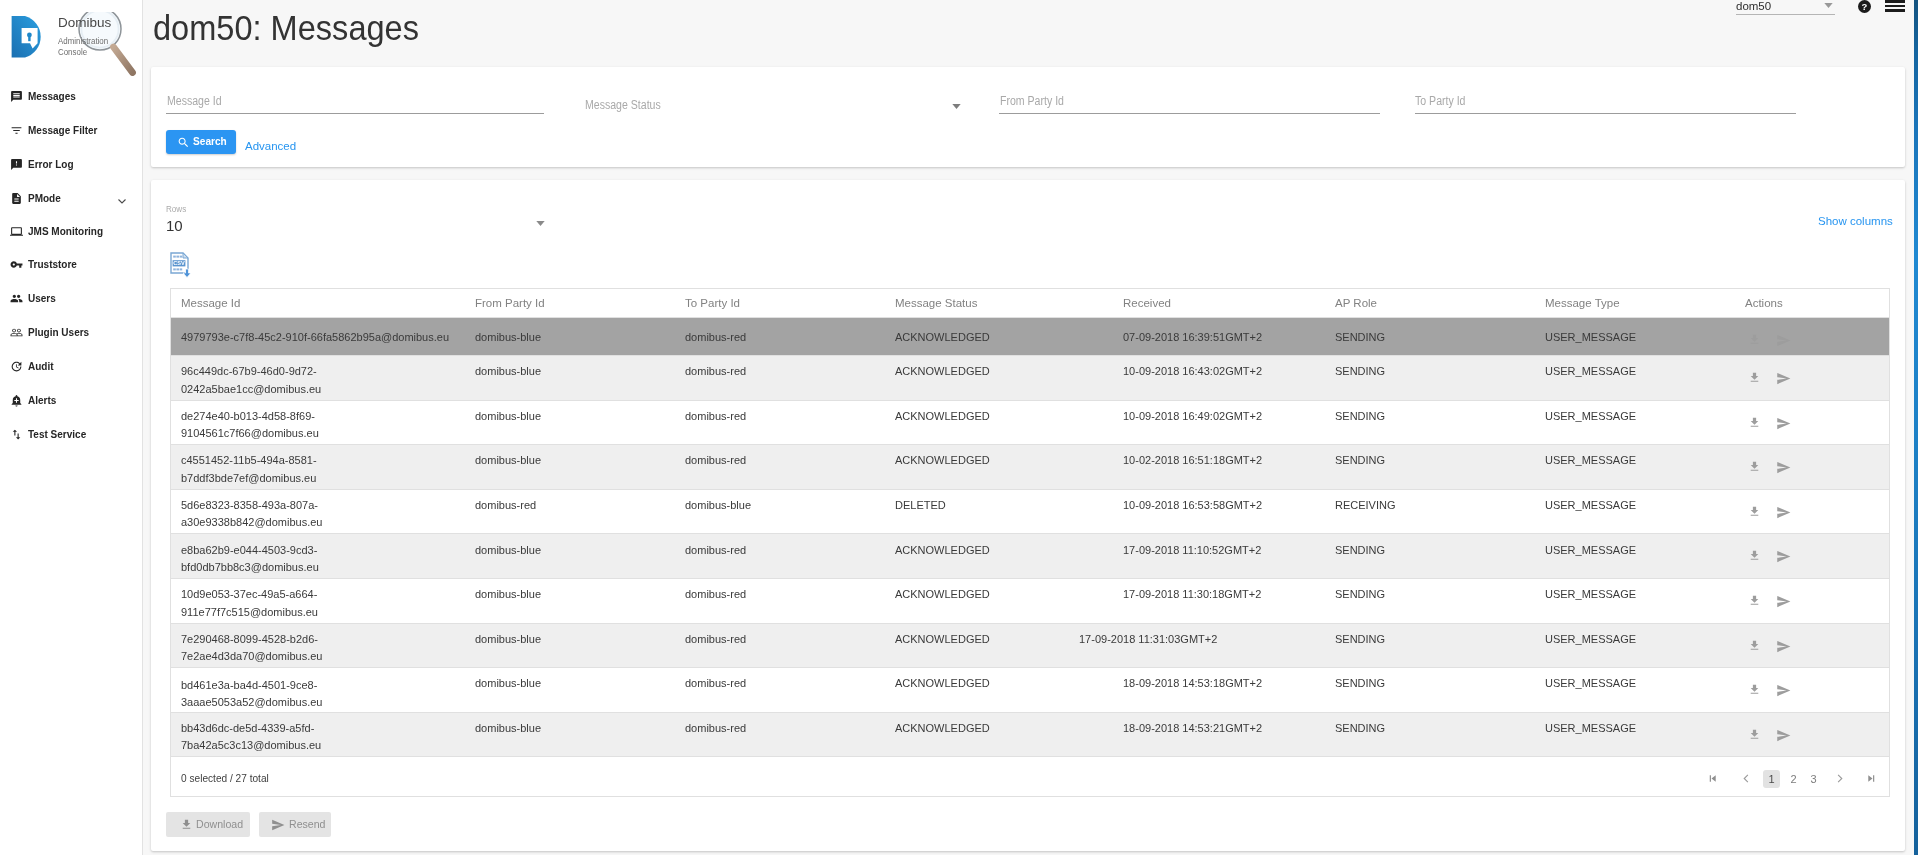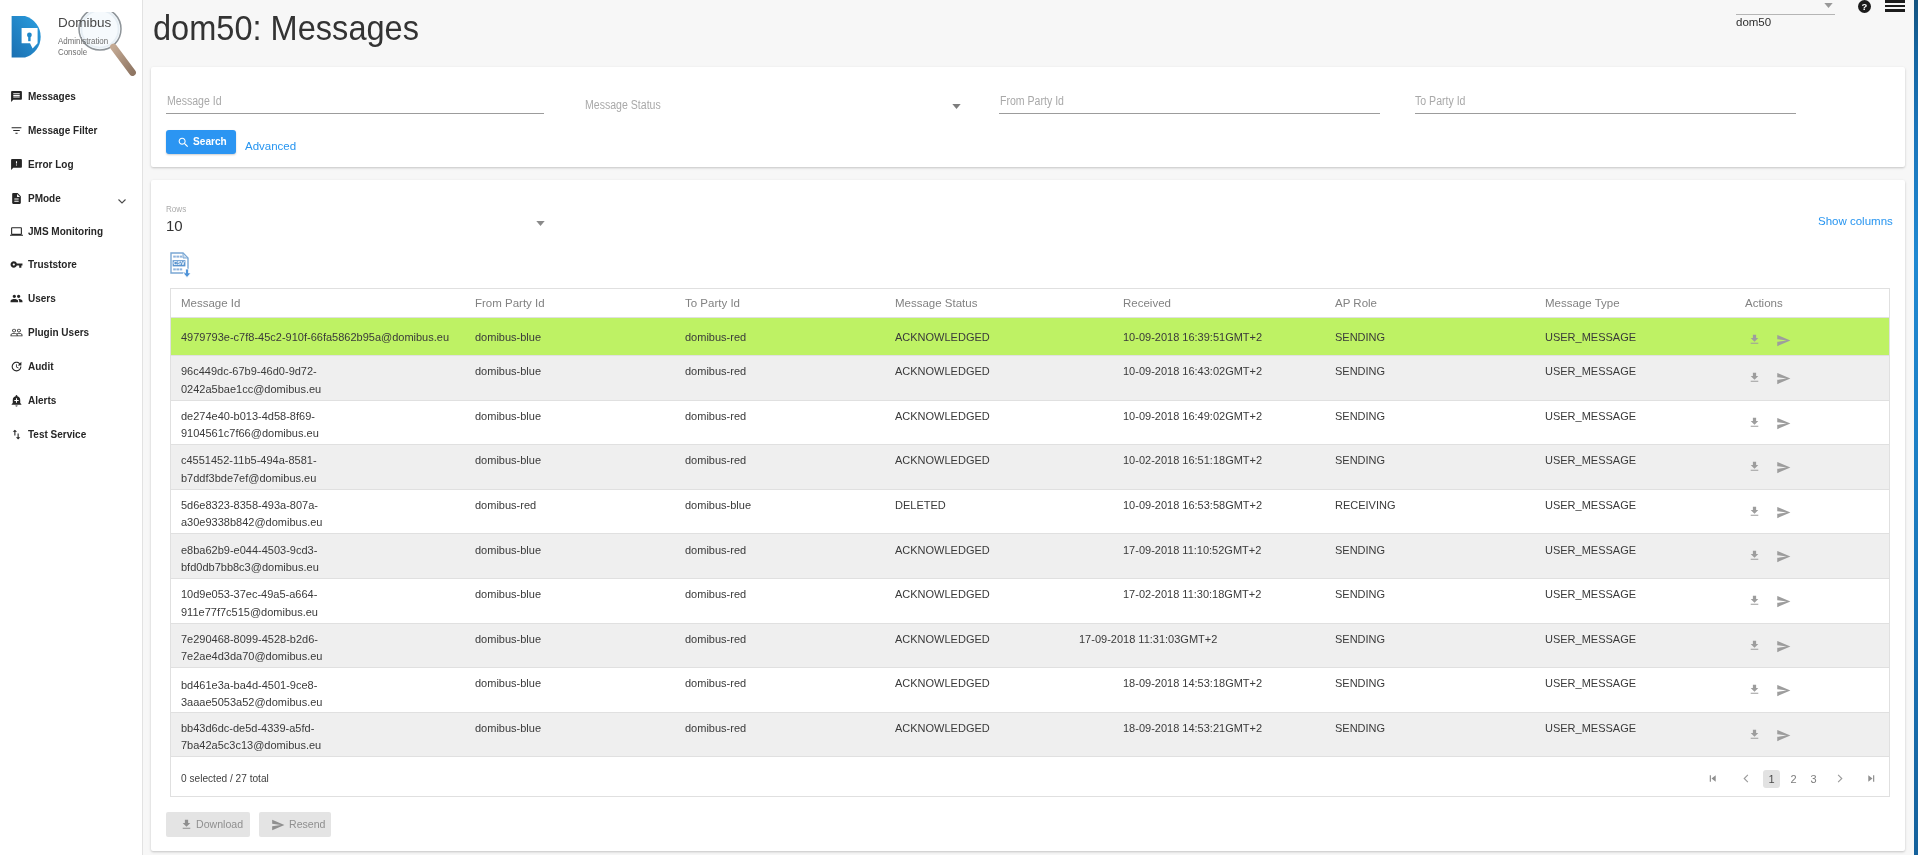--- a/index.html
+++ b/index.html
@@ -103,21 +103,21 @@
 <div class="menuitem" style="top:425px;">
     <svg width="13" height="13" viewBox="0 0 24 24" fill="#262626">
       <path d="M9 3L5 6.99h3V14h2V6.99h3L9 3zm7 14.01V10h-2v7.01h-3L15 21l4-3.99h-3z"></path>
     </svg>
     <span>Test Service</span>
   </div>
 <svg class="abs" style="left:116px;top:194.5px;" width="12" height="12" viewBox="0 0 24 24" fill="none" stroke="#4a4a4a" stroke-width="2.2">
     <path d="M5 9 L12 16 L19 9"></path>
   </svg>
 <div class="abs" style="left:153px;top:8px;font-size:35px;color:#333;transform:scaleX(.93);transform-origin:0 0;white-space:nowrap;">dom50: Messages</div>
-<div class="abs" style="left:1736px;top:0px;font-size:11.5px;color:#2e2e2e;margin-top:16px;">dom50</div>
+<div class="abs" style="left:1736px;top:0px;font-size:11.5px;color:#2e2e2e;">dom50</div>
 <div class="abs" style="left:1736px;top:14px;width:99px;height:1px;background:#b5b5b5;"></div>
 <svg class="abs" style="left:1824px;top:3px;" width="9" height="5" viewBox="0 0 10 6">
     <path d="M0 0 L10 0 L5 6 Z" fill="#999"></path>
   </svg>
 <div class="abs" style="left:1858px;top:0px;width:13px;height:13px;border-radius:50%;background:#1c1c1c;color:#fff;font-size:9.5px;font-weight:bold;text-align:center;line-height:13.5px;">?</div>
 <div class="abs" style="left:1885px;top:0px;width:20px;height:2.6px;background:#1c1c1c;"></div>
 <div class="abs" style="left:1885px;top:4.6px;width:20px;height:2.6px;background:#1c1c1c;"></div>
 <div class="abs" style="left:1885px;top:9.2px;width:20px;height:2.6px;background:#1c1c1c;"></div>
 <div class="abs cardshadow" style="left:151px;top:67px;width:1754px;height:100px;"></div>
 <div class="abs ph" style="left:167px;top:94px;">Message Id</div>
@@ -161,26 +161,26 @@
 <div class="abs" style="left:171px;top:289px;width:1718px;height:29px;border-bottom:1px solid #e0e0e0;box-sizing:border-box;">
 <span class="hdrcell" style="left:10px;">Message Id</span>
 <span class="hdrcell" style="left:304px;">From Party Id</span>
 <span class="hdrcell" style="left:514px;">To Party Id</span>
 <span class="hdrcell" style="left:724px;">Message Status</span>
 <span class="hdrcell" style="left:952px;">Received</span>
 <span class="hdrcell" style="left:1164px;text-align:center;">AP Role</span>
 <span class="hdrcell" style="left:1374px;">Message Type</span>
 <span class="hdrcell" style="left:1574px;">Actions</span>
 </div>
-<div class="abs" style="left:171px;top:318px;width:1718px;height:38px;background:#bef264;border-bottom:1px solid #e0e0e0;box-sizing:border-box;">
+<div class="abs" style="left:171px;top:318px;width:1718px;height:38px;background:#a3a3a3;border-bottom:1px solid #e0e0e0;box-sizing:border-box;">
     <span class="cell" style="left:10px;top:10.5px;">4979793e-c7f8-45c2-910f-66fa5862b95a@domibus.eu</span>
     <span class="cell" style="left:304px;top:10.5px;">domibus-blue</span>
     <span class="cell" style="left:514px;top:10.5px;">domibus-red</span>
     <span class="cell" style="left:724px;top:10.5px;">ACKNOWLEDGED</span>
-    <span class="cell" style="left:952px;top:10.5px;">10-09-2018 16:39:51GMT+2</span>
+    <span class="cell" style="left:952px;top:10.5px;">07-09-2018 16:39:51GMT+2</span>
     <span class="cell" style="left:1164px;top:10.5px;">SENDING</span>
     <span class="cell" style="left:1374px;top:10.5px;">USER_MESSAGE</span>
     <svg class="aicon" style="left:1577px;top:15px;" width="13" height="13" viewBox="0 0 24 24" fill="#9d9d9d">
       <path d="M19 9h-4V3H9v6H5l7 7 7-7zm-14 9v2h14v-2H5z"></path>
     </svg>
     <svg class="aicon" style="left:1605px;top:15px;" width="15" height="15" viewBox="0 0 24 24" fill="#9d9d9d">
       <path d="M2.01 21L23 12 2.01 3 2 10l15 2-15 2z"></path>
     </svg>
   </div>
 <div class="abs" style="left:171px;top:356px;width:1718px;height:44.6px;background:#efefef;border-bottom:1px solid #e0e0e0;box-sizing:border-box;">
@@ -256,21 +256,21 @@
     </svg>
     <svg class="aicon" style="left:1605px;top:15px;" width="15" height="15" viewBox="0 0 24 24" fill="#9d9d9d">
       <path d="M2.01 21L23 12 2.01 3 2 10l15 2-15 2z"></path>
     </svg>
   </div>
 <div class="abs" style="left:171px;top:579.0000000000001px;width:1718px;height:44.6px;background:#fff;border-bottom:1px solid #e0e0e0;box-sizing:border-box;">
     <span class="cell" style="left:10px;top:7.3px;">10d9e053-37ec-49a5-a664-<br>911e77f7c515@domibus.eu</span>
     <span class="cell" style="left:304px;top:7.3px;">domibus-blue</span>
     <span class="cell" style="left:514px;top:7.3px;">domibus-red</span>
     <span class="cell" style="left:724px;top:7.3px;">ACKNOWLEDGED</span>
-    <span class="cell" style="left:952px;top:7.3px;">17-02-2018 11:30:18GMT+2</span>
+    <span class="cell" style="left:952px;top:7.3px;">17-09-2018 11:30:18GMT+2</span>
     <span class="cell" style="left:1164px;top:7.3px;">SENDING</span>
     <span class="cell" style="left:1374px;top:7.3px;">USER_MESSAGE</span>
     <svg class="aicon" style="left:1577px;top:15px;" width="13" height="13" viewBox="0 0 24 24" fill="#9d9d9d">
       <path d="M19 9h-4V3H9v6H5l7 7 7-7zm-14 9v2h14v-2H5z"></path>
     </svg>
     <svg class="aicon" style="left:1605px;top:15px;" width="15" height="15" viewBox="0 0 24 24" fill="#9d9d9d">
       <path d="M2.01 21L23 12 2.01 3 2 10l15 2-15 2z"></path>
     </svg>
   </div>
 <div class="abs" style="left:171px;top:623.6000000000001px;width:1718px;height:44.6px;background:#efefef;border-bottom:1px solid #e0e0e0;box-sizing:border-box;">

